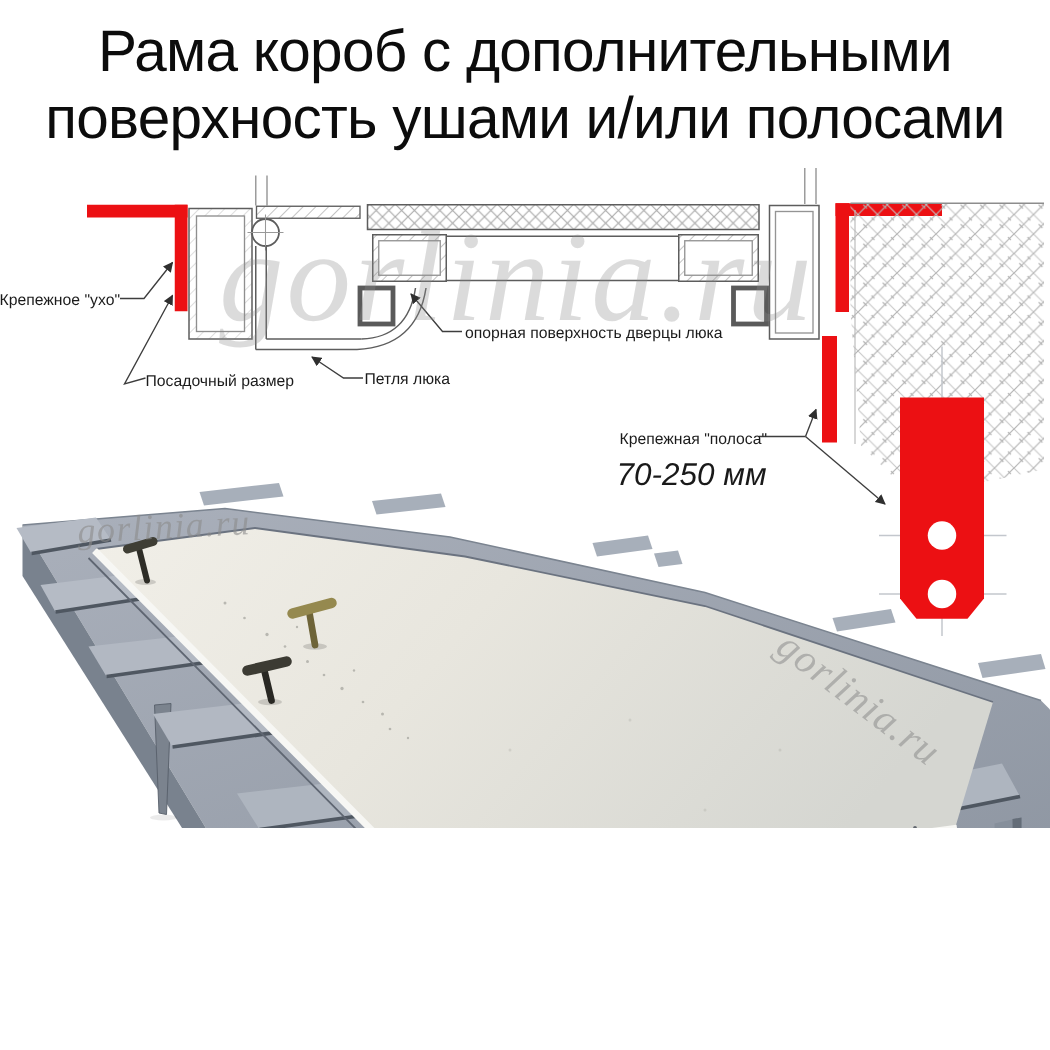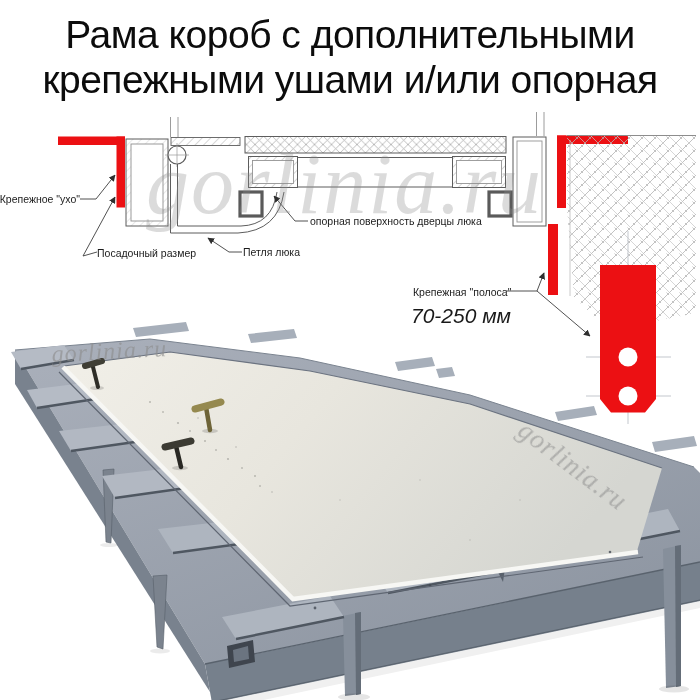--- a/index.html
+++ b/index.html
@@ -1,35 +1,35 @@
 <!DOCTYPE html>
 <html><head>
 <meta charset="utf-8">
 <style>
   html,body{margin:0;padding:0;background:#ffffff;}
-  .canvas{position:relative;width:700px;height:700px;overflow:hidden;background:#fff;
+  .canvas{position:relative;width:700px;height:552px;overflow:hidden;background:#fff;
           font-family:"Liberation Sans",sans-serif;}
   .title{position:absolute;top:12px;left:0;width:700px;text-align:center;
          font-size:39px;line-height:1.16;font-weight:400;letter-spacing:-0.5px;color:#0c0c0c;}
   svg{position:absolute;left:0;top:0;}
   .lbl{font-size:10.5px;fill:#1b1b1b;font-family:"Liberation Sans",sans-serif;}
   .dim{font-size:21px;font-style:italic;font-weight:500;fill:#191919;font-family:"Liberation Sans",sans-serif;}
   .wm{font-family:"Liberation Serif",serif;font-style:italic;fill:#8c8c8c;}
   .dln{stroke:#5d5d5d;stroke-width:1;fill:none;}
   .thin{stroke:#9c9c9c;stroke-width:1;fill:none;}
   .leader{stroke:#3d3d3d;stroke-width:0.9;fill:none;}
 </style>
 </head>
 <body>
 
 <div class="canvas">
 
   <div class="title">
     <div>Рама короб с дополнительными</div>
-    <div>крепежными ушами и/или опорная</div>
+    <div>поверхность ушами и/или полосами</div>
   </div>
 
   <svg width="700" height="700" viewBox="0 0 700 700">
     <defs>
       <pattern id="pd" width="6" height="6" patternUnits="userSpaceOnUse" patternTransform="rotate(45)">
         <line x1="0" y1="0" x2="0" y2="6" stroke="#a6a6a6" stroke-width="0.9"></line>
       </pattern>
       <pattern id="px" width="8.5" height="8.5" patternUnits="userSpaceOnUse">
         <path d="M0,8.5 L8.5,0 M0,0 L8.5,8.5" stroke="#a8a8a8" stroke-width="0.75" fill="none"></path>
       </pattern>

